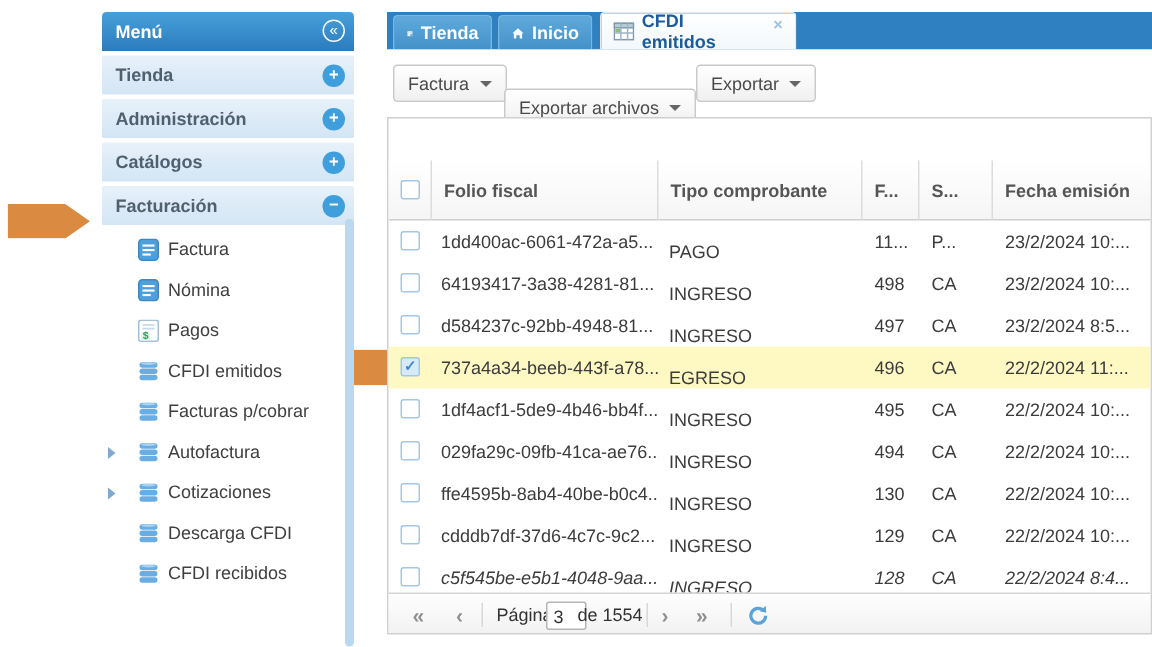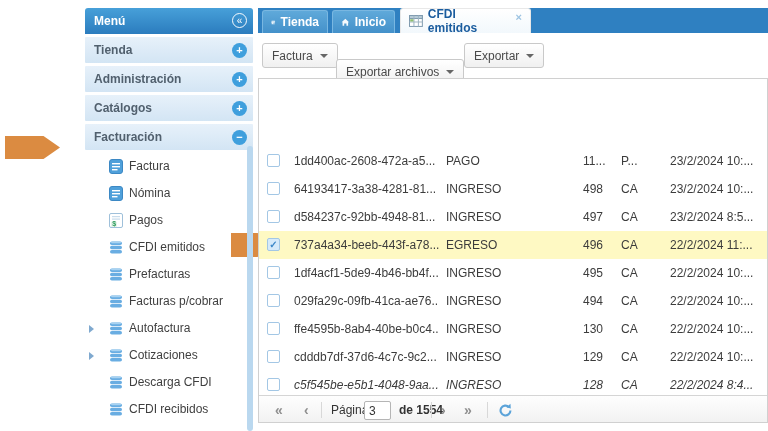--- a/index.html
+++ b/index.html
@@ -6,21 +6,21 @@
   html,body { width:768px; height:431px; background:#fff; overflow:hidden;
     font-family:"Liberation Sans", sans-serif; font-size:12px; color:#3f3f3f; }
 
   
   .ann-arrow { position:absolute; background:#DB8B41;
     clip-path:polygon(0 0,70% 0,100% 50%,70% 100%,0 100%); }
   #arrow1 { left:5px; top:136px; width:55px; height:23px; }
   #arrow2 { left:231px; top:233px; width:38px; height:24px; }
 
   
-  #sidebar { position:absolute; left:85px; top:8px; width:168px; height:299px; }
+  #sidebar { position:absolute; left:68px; top:8px; width:168px; height:299px; }
   .menu-header { position:relative; height:26px; border-radius:3px 3px 0 0;
     background:linear-gradient(#47a0d9,#2b7cbe); }
   .menu-header .ttl { position:absolute; left:9px; line-height:26px; color:#fff; font-weight:bold; }
   .collapse-btn { position:absolute; right:6px; top:5px; width:15px; height:15px;
     border:1px solid rgba(255,255,255,.95); border-radius:50%; color:#fff;
     font-size:10px; line-height:13px; text-align:center; cursor:pointer; }
   .section { position:relative; height:26px; margin-top:3px;
     background:linear-gradient(#e7f1fa,#d3e5f4); border-radius:1px; }
   .section .lbl { position:absolute; left:9px; line-height:26px; font-weight:bold; color:#51606e; }
   .toggle { position:absolute; right:6px; top:6px; width:15px; height:15px; border-radius:50%;
@@ -65,21 +65,21 @@
   .c-f     { left:316px; width:38px; }
   .c-s     { left:354px; width:49px; }
   .c-fecha { left:403px; width:107px; }
   .gbody { position:absolute; left:0; top:68px; width:100%; }
   .grow { position:relative; height:28px; cursor:pointer; }
   .grow.last { height:24px; overflow:hidden;font-style:italic; }
   .grow.selected { background:#fef9c3; }
   .bcell { position:absolute; top:0; height:28px; line-height:28px; white-space:nowrap;
     overflow:hidden; color:#3c3c3c; }
   .bcell.c-folio { padding-left:6px; }
-  .bcell.c-tipo { padding-left:7px; }
+  .bcell.c-tipo { padding-left:7px;margin-top:7px; }
   .bcell.c-f, .bcell.c-s, .bcell.c-fecha { padding-left:8px; }
   .cb { position:absolute; left:8px; width:13px; height:13px; border:1px solid #a3c7e5;
     border-radius:2px; background:#fff; cursor:pointer; }
   .ghead .cb { top:13px; }
   .grow .cb { top:7px; }
   .cb.checked { background:#d6eafa; }
   .cb.checked::after { content:"✓"; display:block; text-align:center; color:#3c87c8;
     font-size:10px; line-height:12px; font-weight:bold; }
 
   
@@ -161,29 +161,20 @@
         </svg>
       <span class="lbl">CFDI emitidos</span>
     </div>
     <div class="item">
       <svg class="ico" viewBox="0 0 14 15">
           <rect x="1" y="1.5" width="12" height="3.6" rx="1.8" fill="#69ade2"></rect>
           <rect x="1" y="5.7" width="12" height="3.6" rx="1.8" fill="#69ade2"></rect>
           <rect x="1" y="9.9" width="12" height="3.6" rx="1.8" fill="#69ade2"></rect>
           <ellipse cx="7" cy="2.4" rx="5" ry="0.9" fill="#a8d2f1"></ellipse>
         </svg>
-      <span class="lbl">Prefacturas</span>
-    </div>
-    <div class="item">
-      <svg class="ico" viewBox="0 0 14 15">
-          <rect x="1" y="1.5" width="12" height="3.6" rx="1.8" fill="#69ade2"></rect>
-          <rect x="1" y="5.7" width="12" height="3.6" rx="1.8" fill="#69ade2"></rect>
-          <rect x="1" y="9.9" width="12" height="3.6" rx="1.8" fill="#69ade2"></rect>
-          <ellipse cx="7" cy="2.4" rx="5" ry="0.9" fill="#a8d2f1"></ellipse>
-        </svg>
       <span class="lbl">Facturas p/cobrar</span>
     </div>
     <div class="item">
       <span class="expander"></span>
       <svg class="ico" viewBox="0 0 14 15">
           <rect x="1" y="1.5" width="12" height="3.6" rx="1.8" fill="#69ade2"></rect>
           <rect x="1" y="5.7" width="12" height="3.6" rx="1.8" fill="#69ade2"></rect>
           <rect x="1" y="9.9" width="12" height="3.6" rx="1.8" fill="#69ade2"></rect>
           <ellipse cx="7" cy="2.4" rx="5" ry="0.9" fill="#a8d2f1"></ellipse>
         </svg>
@@ -258,25 +249,35 @@
       <span>Exportar archivos</span>
       <span class="caret"></span>
     </div>
     <div class="tbtn" style="left:206px;">
       <span>Exportar</span>
       <span class="caret"></span>
     </div>
   </div>
 
   <div class="grid">
+    <div class="ghead">
+      <div class="hcell c-check">
+          <span class="cb"></span>
+        </div>
+      <div class="hcell c-folio">Folio fiscal</div>
+      <div class="hcell c-tipo">Tipo comprobante</div>
+      <div class="hcell c-f">F...</div>
+      <div class="hcell c-s">S...</div>
+      <div class="hcell c-fecha" style="border-right:none;">Fecha emisión</div>
+    </div>
 
     <div class="gbody">
       <div class="grow">
         <span class="cb"></span>
-        <span class="bcell c-folio">1dd400ac-2608-472a-a5...</span>
+        <span class="bcell c-folio">1dd400ac-6061-472a-a5...</span>
         <span class="bcell c-tipo">PAGO</span>
         <span class="bcell c-f">11...</span>
         <span class="bcell c-s">P...</span>
         <span class="bcell c-fecha">23/2/2024 10:...</span>
       </div>
       <div class="grow">
         <span class="cb"></span>
         <span class="bcell c-folio">64193417-3a38-4281-81...</span>
         <span class="bcell c-tipo">INGRESO</span>
         <span class="bcell c-f">498</span>
@@ -340,21 +341,21 @@
         <span class="bcell c-fecha">22/2/2024 8:4...</span>
       </div>
     </div>
 
     <div class="pager">
       <span class="pgbtn" style="left:16px;">«</span>
       <span class="pgbtn" style="left:45px;">‹</span>
       <span class="pgsep" style="left:62px;"></span>
       <span class="pgtxt" style="left:72px;">Página</span>
       <input class="pginput" value="3" style="">
-      <span class="pgtxt" style="left:140px;font-weight:bold;">de 1554</span>
+      <span class="pgtxt" style="left:126px;">de 1554</span>
       <span class="pgsep" style="left:172px;"></span>
       <span class="pgbtn" style="left:182px;">›</span>
       <span class="pgbtn" style="left:205px;">»</span>
       <span class="pgsep" style="left:228px;"></span>
       <svg class="refresh" viewBox="0 0 14 14">
           <path d="M11.6 7a4.6 4.6 0 1 1-1.4-3.3" fill="none" stroke="#5ba3d9" stroke-width="2"></path>
           <path d="M11.6 0.8 L12 5.2 L7.9 4.2 Z" fill="#5ba3d9"></path>
         </svg>
     </div>
   </div>

